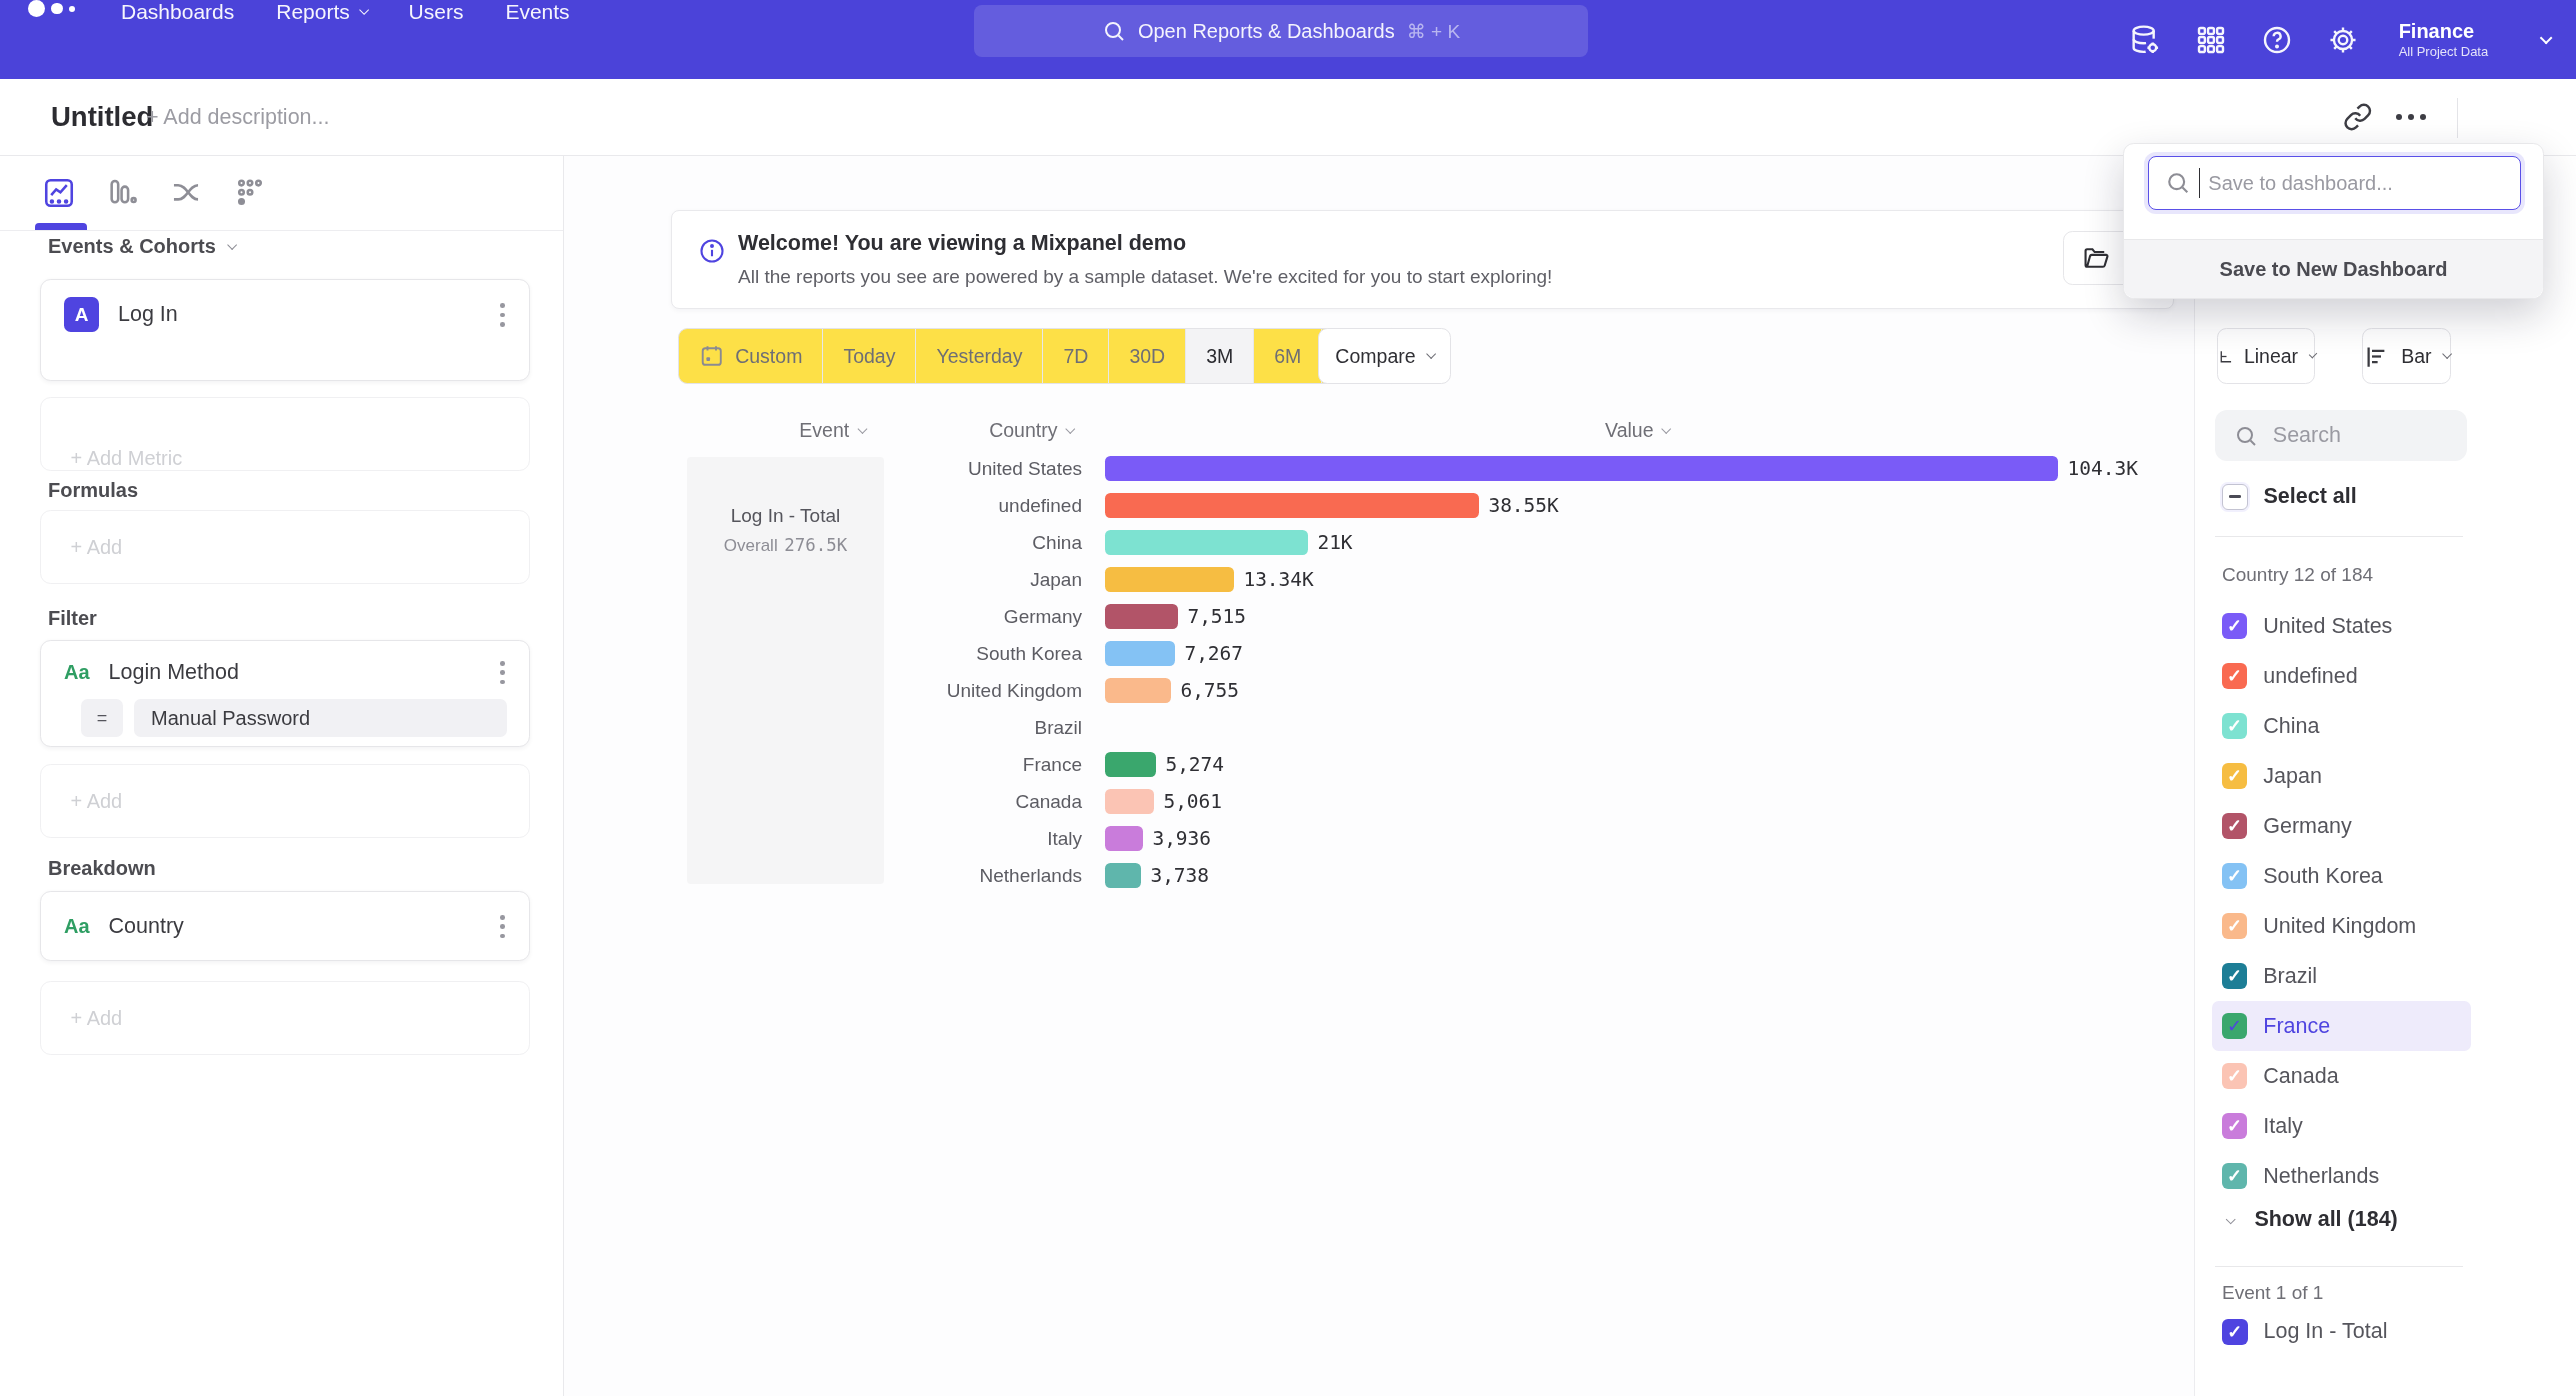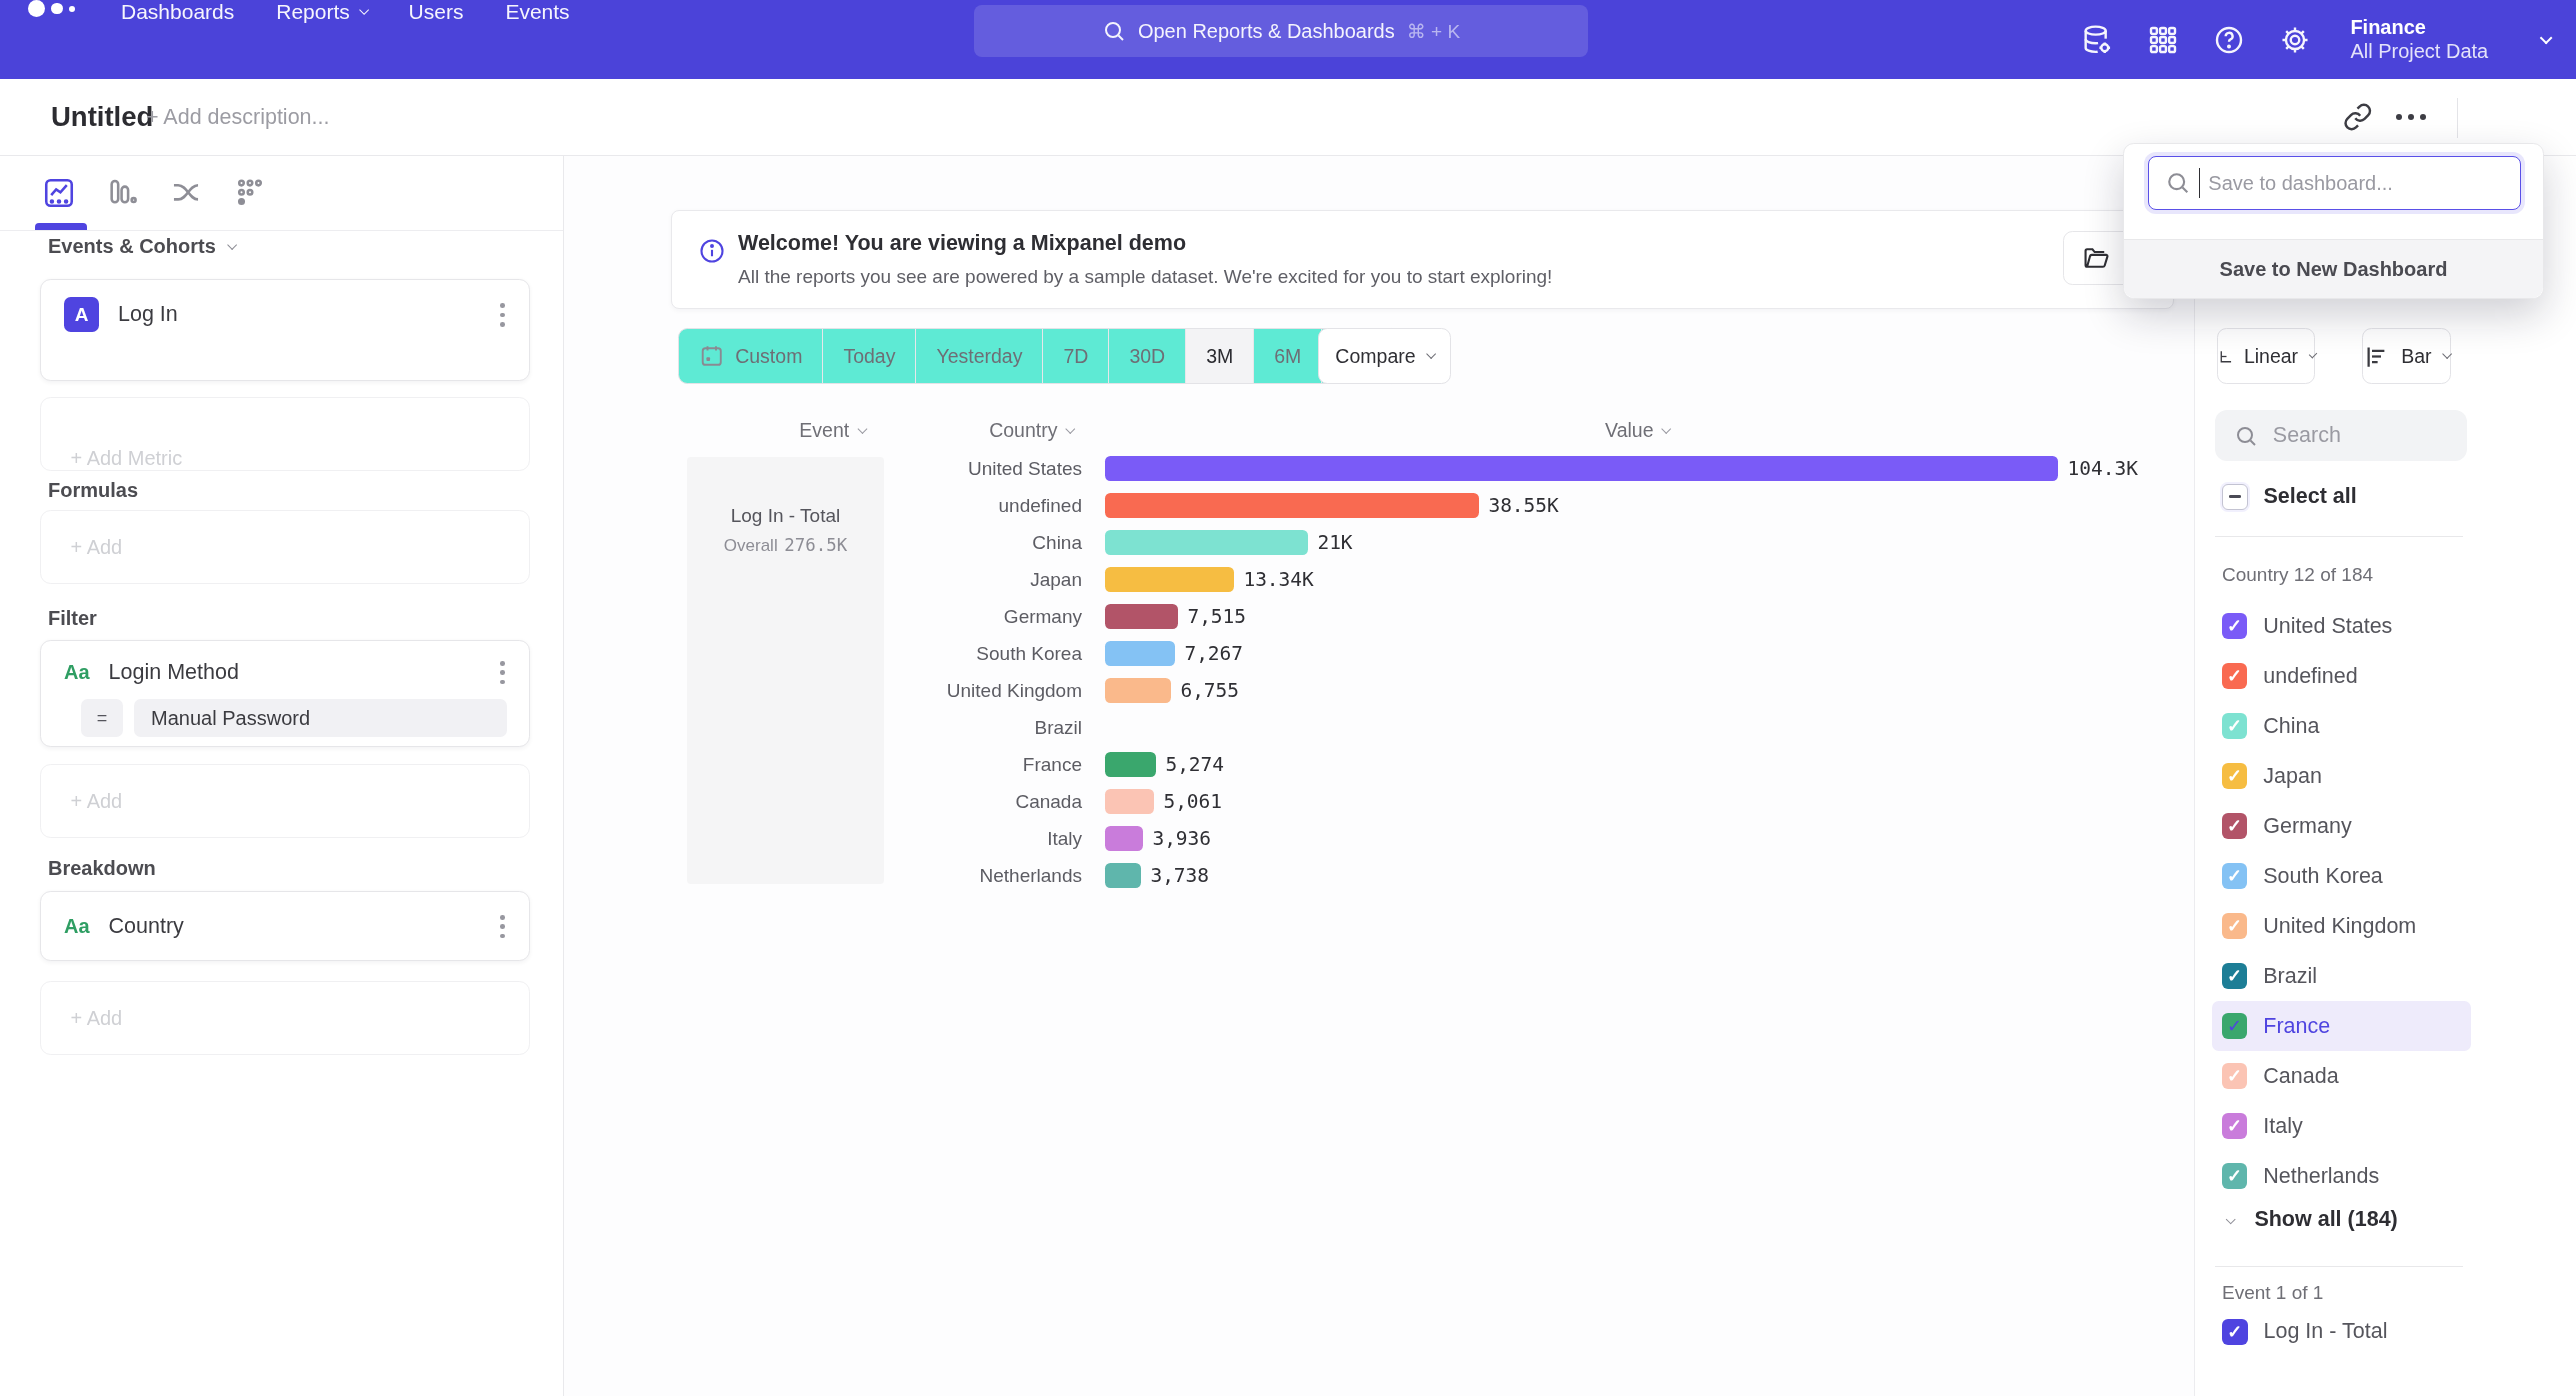--- a/index.html
+++ b/index.html
@@ -21,21 +21,21 @@
   .chev.small { width:7.4px; height:7.4px; border-width:1.7px; }
   .nav-search { position:absolute; left:974px; top:5px; width:614px; height:52px; border-radius:8px;
     background:rgba(255,255,255,.14); display:flex; align-items:center; justify-content:center; gap:12px;
     color:rgba(255,255,255,.93); font-size:20px; cursor:text; }
   .nav-search .shortcut { color:rgba(255,255,255,.55); font-size:19px; }
   .nav-right { position:absolute; right:27px; top:0; height:79px; display:flex; align-items:center; gap:34px; }
   .nav-icon { width:32px; height:32px; color:#fff; opacity:.95; cursor:pointer; }
   .nav-icon svg { width:100%; height:100%; }
   .project { display:flex; flex-direction:column; line-height:1.18; margin-left:5.4px; cursor:pointer; }
   .project .p-name { color:#fff; font-size:20px; font-weight:700; }
-  .project .p-data { color:rgba(255,255,255,.85); font-size:20px; }
+  .project .p-data { color:rgba(255,255,255,.85); font-size:13px; }
   .proj-chev { color:#fff; margin-left:17.4px; }
 
   
   .titlebar { position:relative; height:77px; background:#fff; border-bottom:0.7px solid #e9e9ec; }
   .tb-title { position:absolute; left:51px; top:50%; transform:translateY(-50%); font-size:27.5px; font-weight:700; color:#2c2c31; }
   .tb-desc  { position:absolute; left:146px; top:50%; transform:translateY(-50%); font-size:21.5px; color:#9c9ca3; cursor:text; }
   .tb-link  { position:absolute; left:2343px; top:50%; transform:translateY(-50%); width:29.5px; height:29.5px; color:#3d3d44; cursor:pointer; }
   .tb-link svg{ width:100%; height:100%; }
   .tb-more  { position:absolute; left:2396px; top:50%; transform:translateY(-50%); display:flex; gap:6px; cursor:pointer; }
   .tb-more i{ width:6px; height:6px; border-radius:50%; background:#3d3d44; display:block; }
@@ -70,21 +70,21 @@
   
   .main { position:relative; flex:1; background:#fdfdfe; }
   .banner { position:absolute; left:107px; top:54px; width:1503px; height:99px; background:#fff; border:0.7px solid #e9e9ec;
     border-radius:8px; box-shadow:0 1.3px 5.4px rgba(20,20,43,.04); }
   .banner-icon { position:absolute; left:25.5px; top:25.5px; width:28px; height:28px; color:#4f44e0; }
   .banner-icon svg{ width:100%; height:100%; }
   .banner-title { position:absolute; left:66px; top:20px; font-size:21.5px; font-weight:700; color:#2e2e33; }
   .banner-sub   { position:absolute; left:66px; top:55px; font-size:19px; color:#5f5f66; }
 
   .toolbar-row { position:absolute; left:0; top:172px; width:100%; height:56px; }
-  .seg { position:absolute; left:114px; top:0; height:56px; display:flex; background:#5eead4; border:0.7px solid #e3e3e7; border-radius:9.4px; overflow:hidden; }
+  .seg { position:absolute; left:114px; top:0; height:56px; display:flex; background:#fde047; border:0.7px solid #e3e3e7; border-radius:9.4px; overflow:hidden; }
   .seg-cell { display:flex; align-items:center; gap:10.7px; padding:0 20px; font-size:19.5px; color:#6e6e75;
               border-right:0.7px solid #e7e7ea; cursor:pointer; white-space:nowrap; }
   .seg-cell:last-child { border-right:none; }
   .seg-cell.selected { background:#f3f3f5; color:#2b2b30; font-weight:500; }
   .seg-cell svg { width:25.5px; height:25.5px; color:#8a8a92; }
   .tool-btn { position:absolute; top:0; height:56px; background:#fff; border:0.7px solid #e3e3e7; border-radius:9.4px;
     display:flex; align-items:center; justify-content:center; gap:10.7px; font-size:19.5px; color:#2f2f34; cursor:pointer; }
   .tool-btn svg { width:27px; height:27px; color:#3a3a40; }
   .tool-btn .chev { color:#6e6e75; }
 

